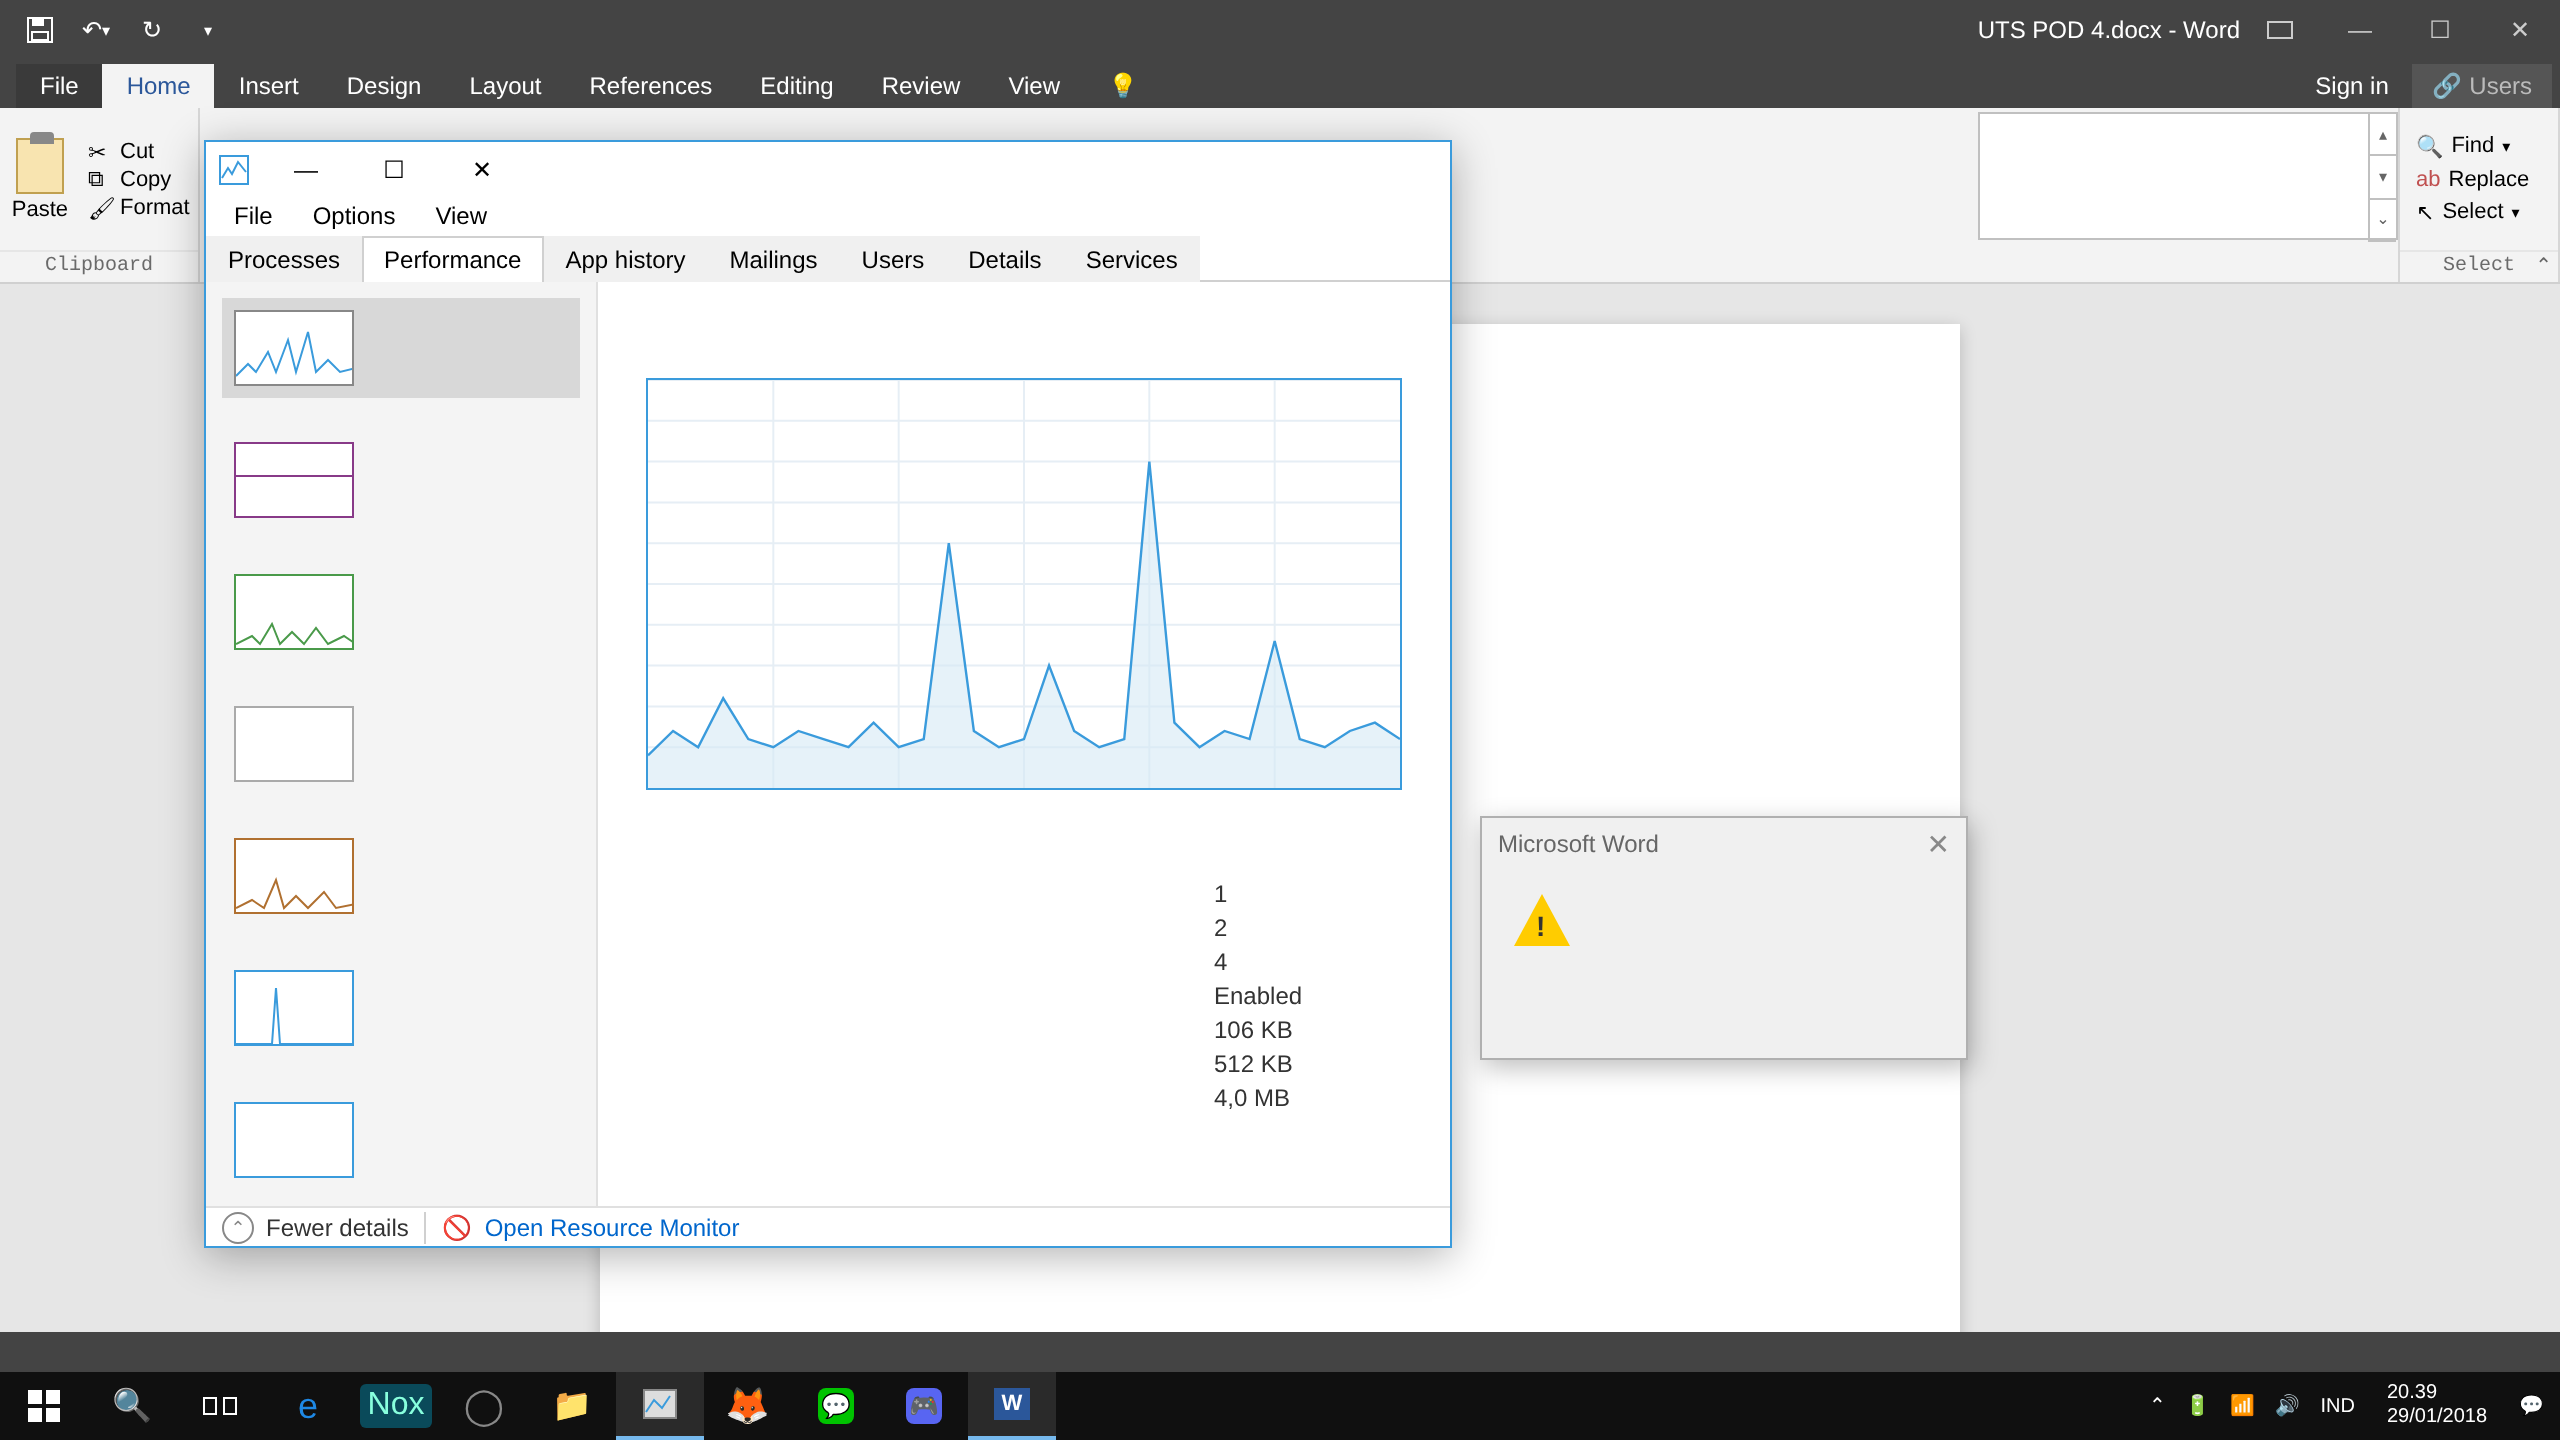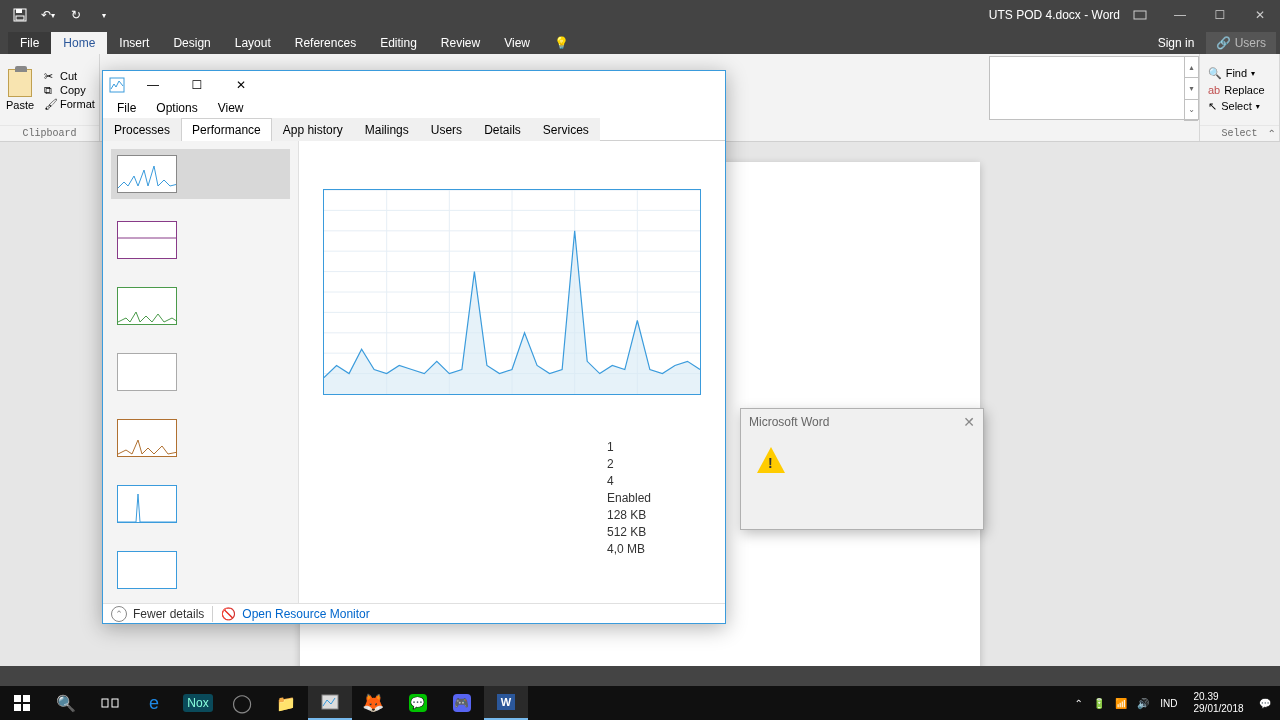--- a/index.html
+++ b/index.html
@@ -301,21 +301,21 @@
             <line x1="315" y1="0" x2="315" y2="206"></line>
         </g>
         <polygon id="chart-fill" class="chart-fill" points="0,206 0.0,189.5 12.6,177.2 25.2,185.4 37.8,160.7 50.4,181.3 63.0,185.4 75.6,177.2 88.2,181.3 100.8,185.4 113.4,173.0 126.0,185.4 138.6,181.3 151.2,82.4 163.8,177.2 176.4,185.4 189.0,181.3 201.6,144.2 214.2,177.2 226.8,185.4 239.4,181.3 252.0,41.2 264.6,173.0 277.2,185.4 289.8,177.2 302.4,181.3 315.0,131.8 327.6,181.3 340.2,185.4 352.8,177.2 365.4,173.0 378.0,181.3 378,206"></polygon>
         <polyline id="chart-line" class="chart-line" points="0.0,189.5 12.6,177.2 25.2,185.4 37.8,160.7 50.4,181.3 63.0,185.4 75.6,177.2 88.2,181.3 100.8,185.4 113.4,173.0 126.0,185.4 138.6,181.3 151.2,82.4 163.8,177.2 176.4,185.4 189.0,181.3 201.6,144.2 214.2,177.2 226.8,185.4 239.4,181.3 252.0,41.2 264.6,173.0 277.2,185.4 289.8,177.2 302.4,181.3 315.0,131.8 327.6,181.3 340.2,185.4 352.8,177.2 365.4,173.0 378.0,181.3"></polyline>
       </svg>
       <div class="tm-stats">
         <div>1</div>
         <div>2</div>
         <div>4</div>
         <div>Enabled</div>
-        <div>128 KB</div>
+        <div>106 KB</div>
         <div>512 KB</div>
         <div>4,0 MB</div>
       </div>
     </div>
   </div>
   <div class="tm-footer">
     <div class="fewer">
       <span class="circle-arrow">⌃</span>
       <span>Fewer details</span>
     </div>
@@ -353,21 +353,21 @@
   <div class="tbtn">
       <svg width="18" height="14">
         <rect x="1" y="3" width="6" height="8" fill="none" stroke="#fff"></rect>
         <rect x="11" y="3" width="6" height="8" fill="none" stroke="#fff"></rect>
       </svg>
     </div>
   <div class="tbtn">
       <span style="color:#1e88e5;font-size:18px">e</span>
     </div>
   <div class="tbtn">
-      <span style="background:#0a4a5a;color:#8fd;padding:2px 4px;border-radius:3px;font-size:12px">Nox</span>
+      <span style="background:#0a4a5a;color:#8fd;padding:2px 4px;border-radius:3px;font-size:16px">Nox</span>
     </div>
   <div class="tbtn">
       <span style="color:#888;font-size:18px">◯</span>
     </div>
   <div class="tbtn">
       <span style="color:#ffd966;font-size:16px">📁</span>
     </div>
   <div class="tbtn active">
       <svg width="18" height="16">
         <rect x="1" y="1" width="16" height="14" fill="#ddd" stroke="#888"></rect>

